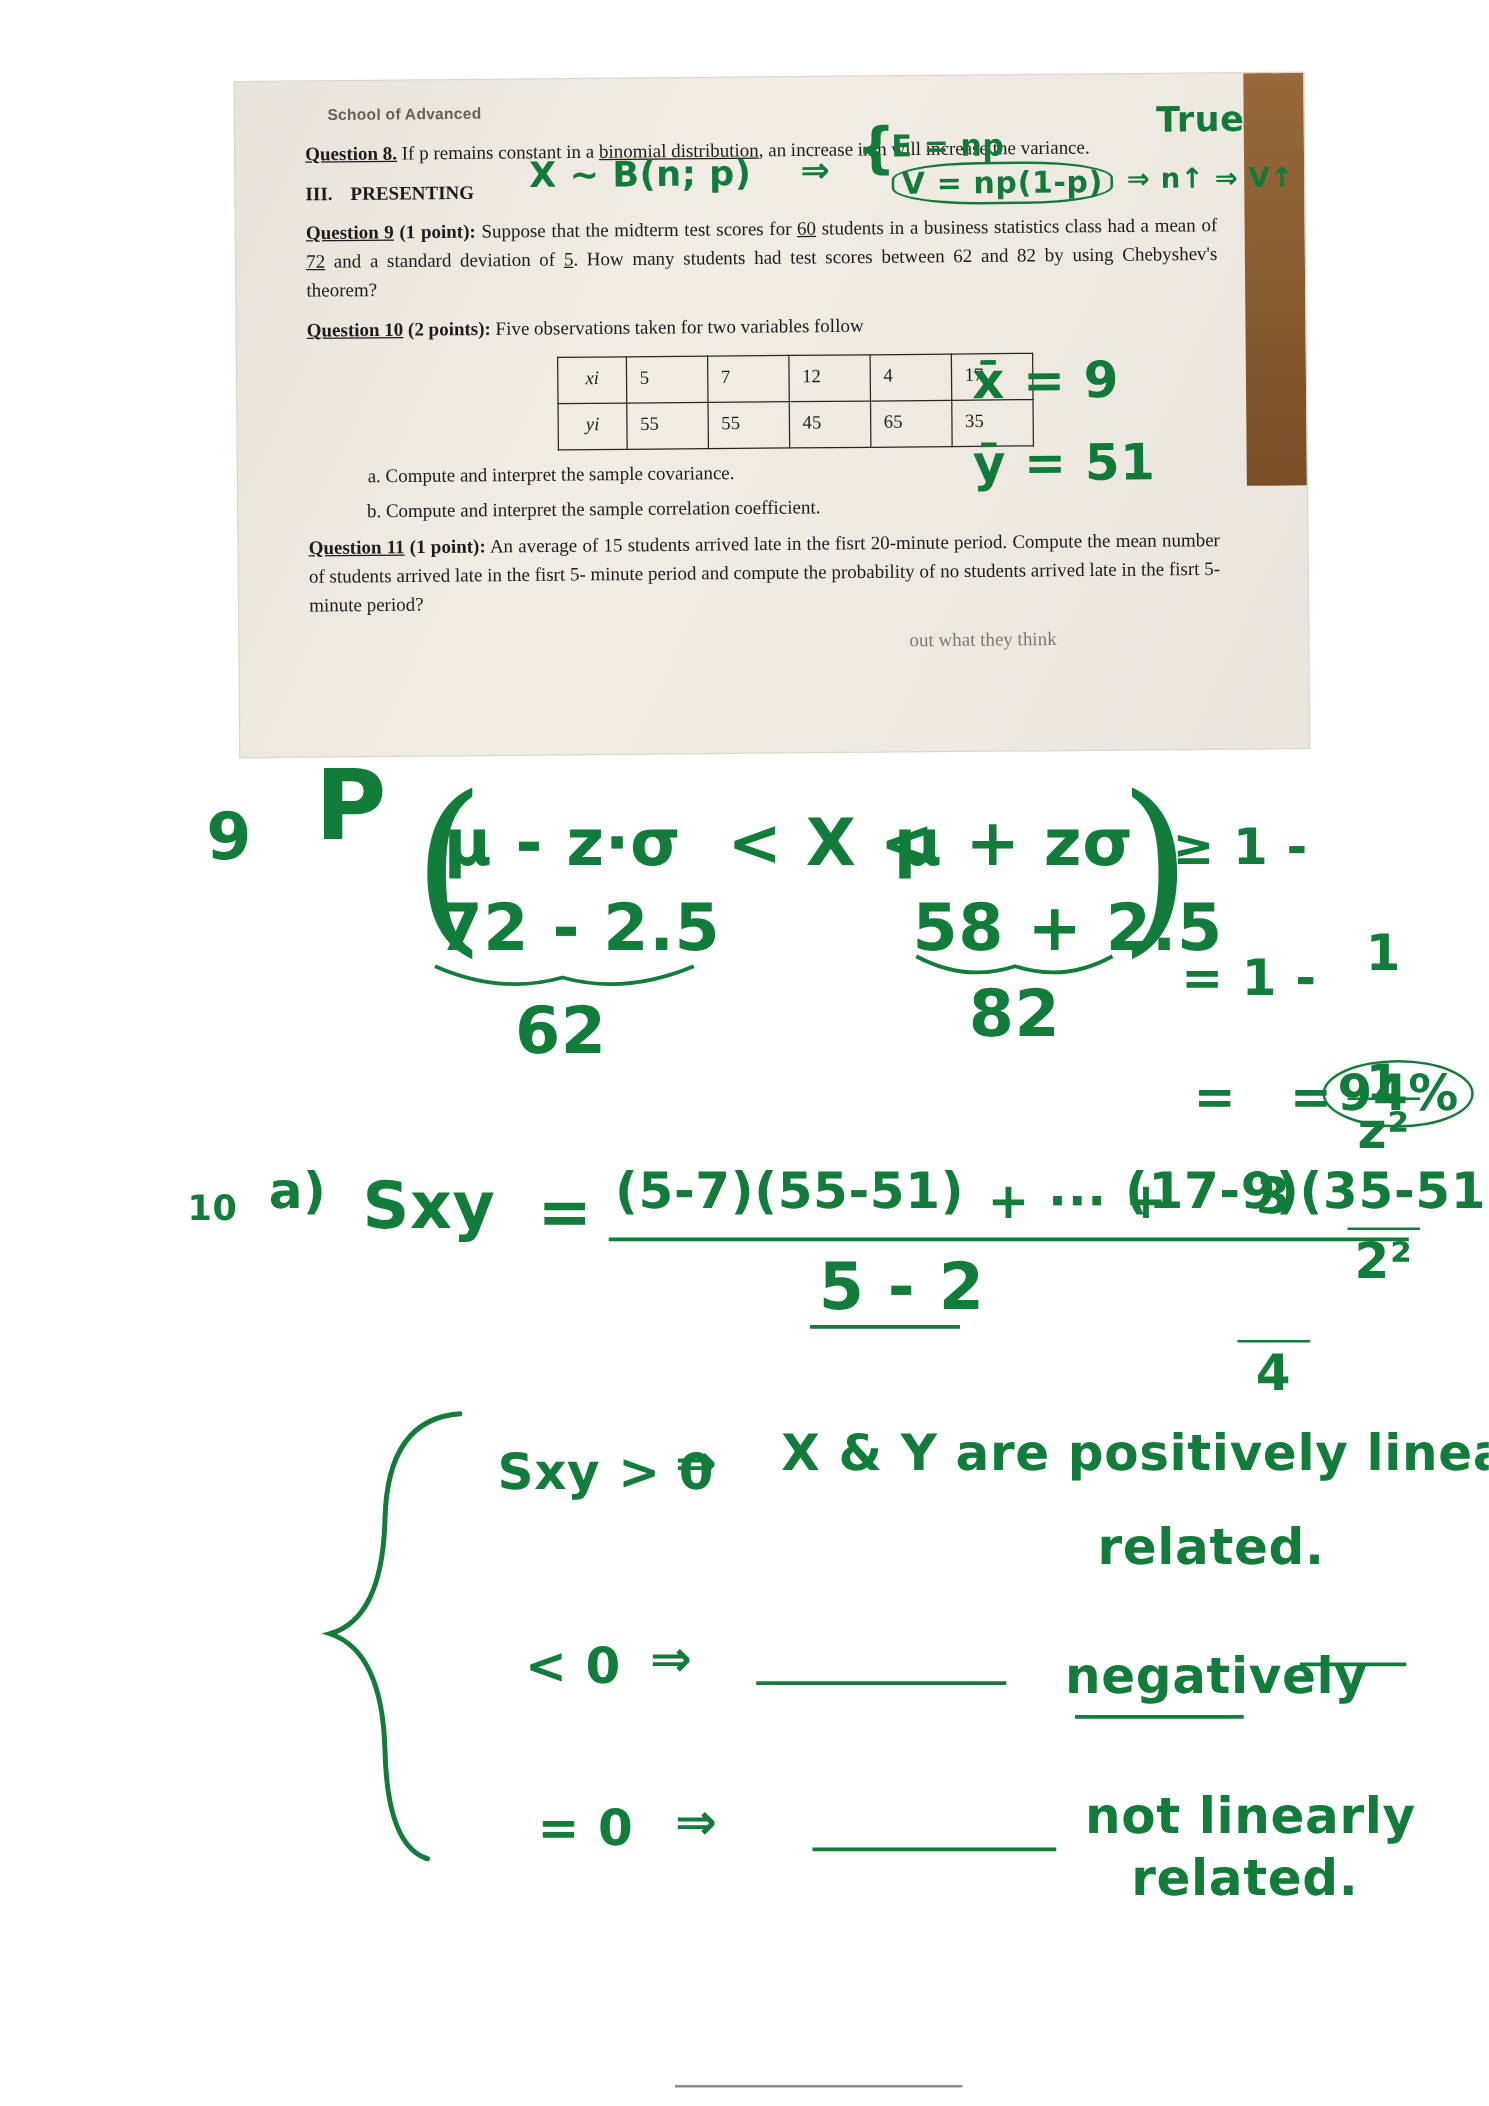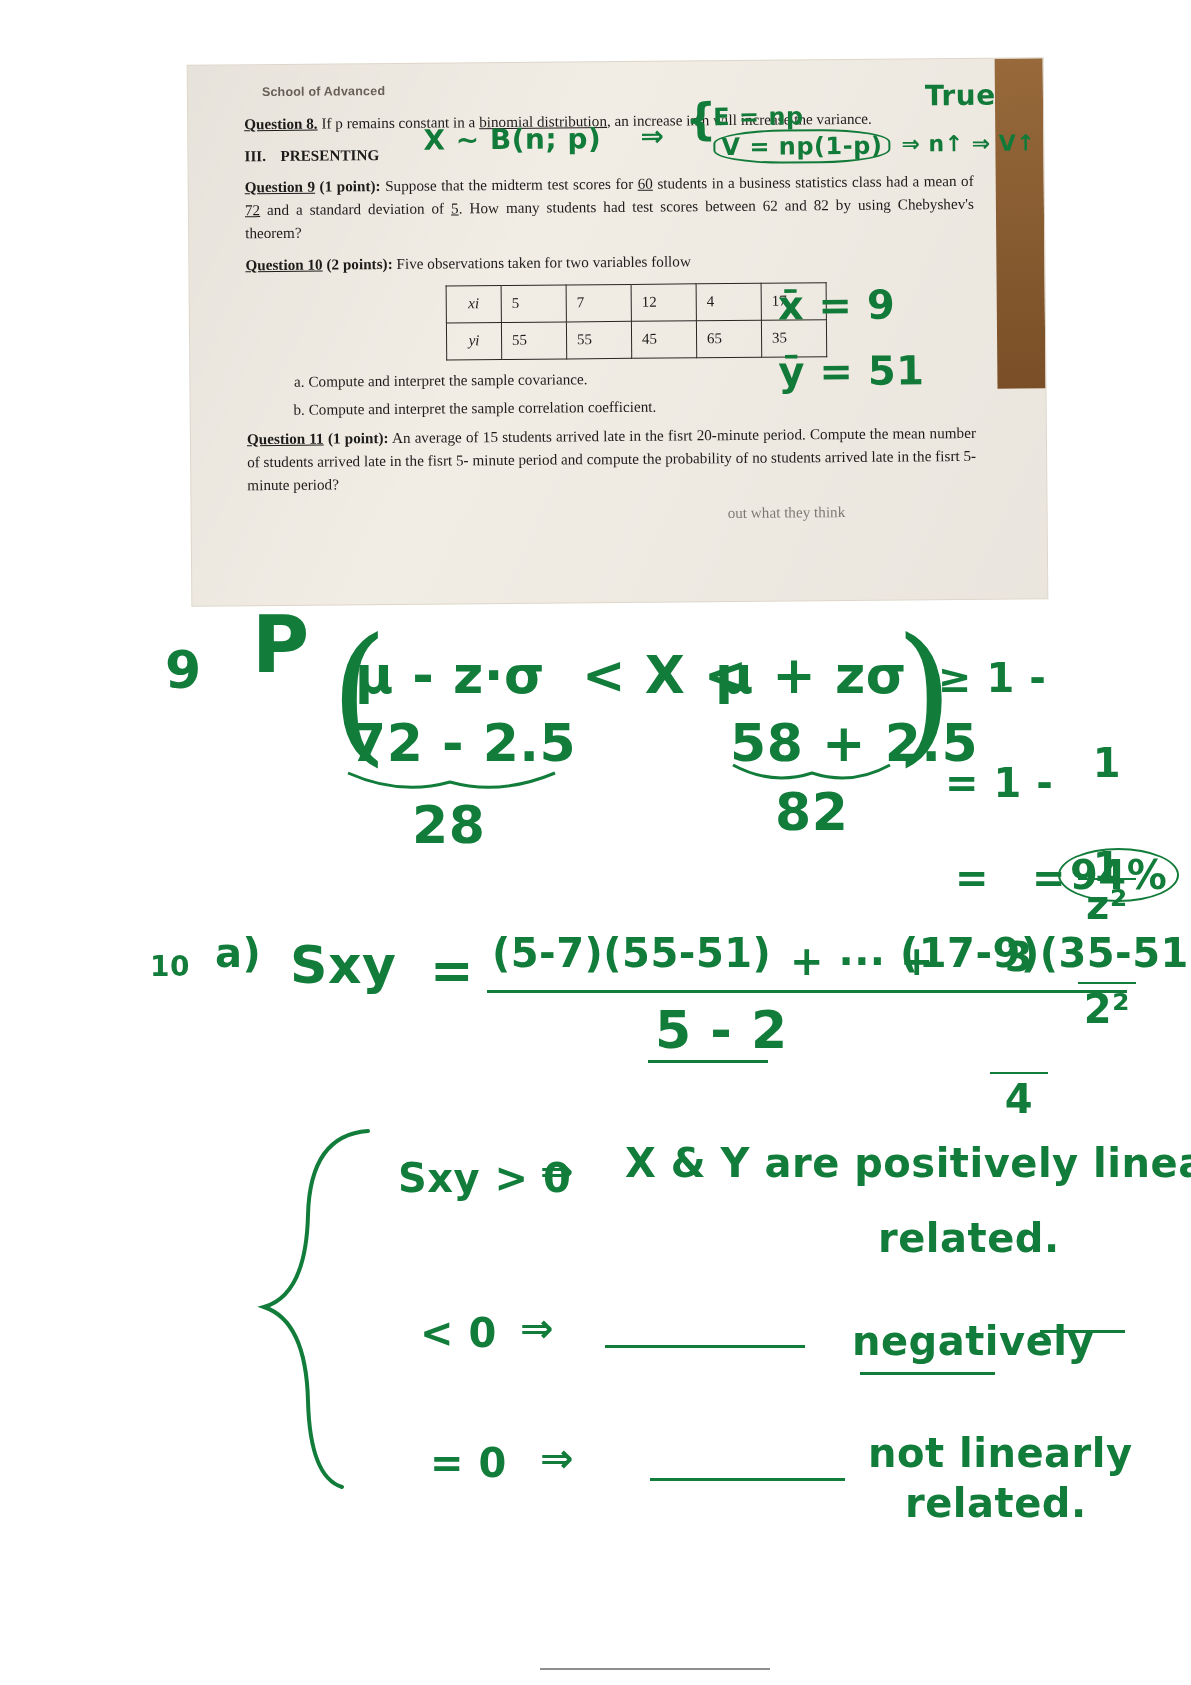--- a/index.html
+++ b/index.html
@@ -192,21 +192,21 @@
   <span class="hand xl" style="left:350px;top:713px;">72 - 2.5</span>
   <span class="hand xl" style="left:730px;top:713px;">58 + 2.5</span>
 
   <svg style="position:absolute;left:345px;top:770px;" width="215" height="28">
     <path d="M3 3 Q55 26 105 12 Q155 26 210 3" stroke="#127c3a" stroke-width="3" fill="none"></path>
   </svg>
   <svg style="position:absolute;left:730px;top:762px;" width="165" height="26">
     <path d="M3 3 Q42 24 82 11 Q122 24 160 3" stroke="#127c3a" stroke-width="3" fill="none"></path>
   </svg>
 
-  <span class="hand xl" style="left:412px;top:795px;">28</span>
+  <span class="hand xl" style="left:412px;top:795px;">62</span>
   <span class="hand xl" style="left:775px;top:782px;">82</span>
 
   <span class="hand lg" style="left:938px;top:655px;">≥ 1 -</span>
   <span class="hand lg frac" style="left:1078px;top:648px;">
     <span class="n">1</span>
     <span class="d">z²</span>
   </span>
 
   <span class="hand lg" style="left:945px;top:760px;">= 1 -</span>
   <span class="hand lg frac" style="left:1078px;top:752px;">

